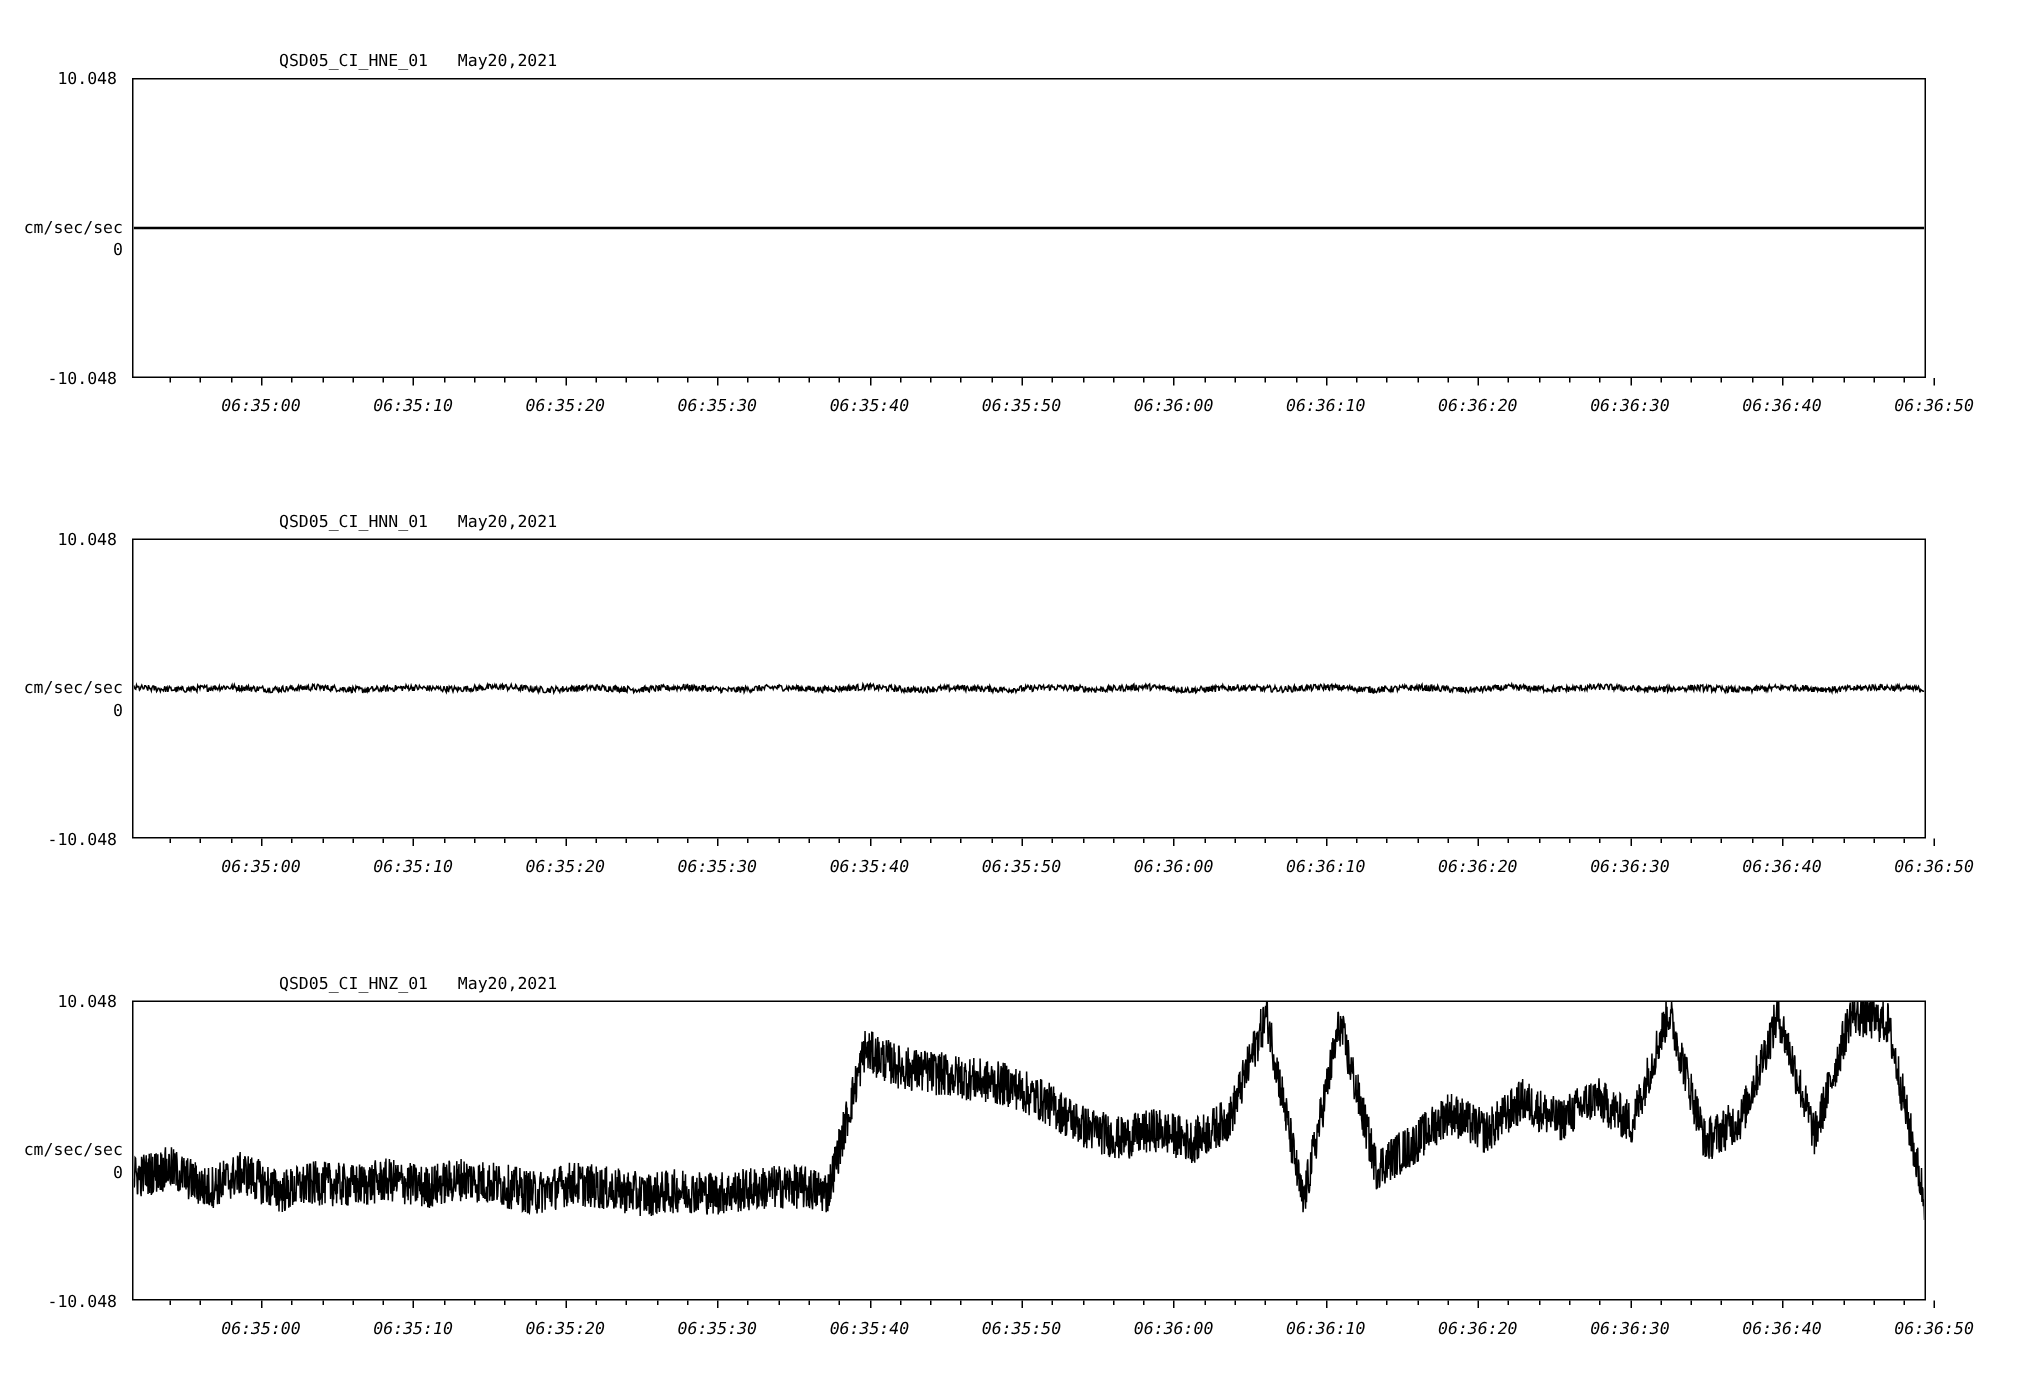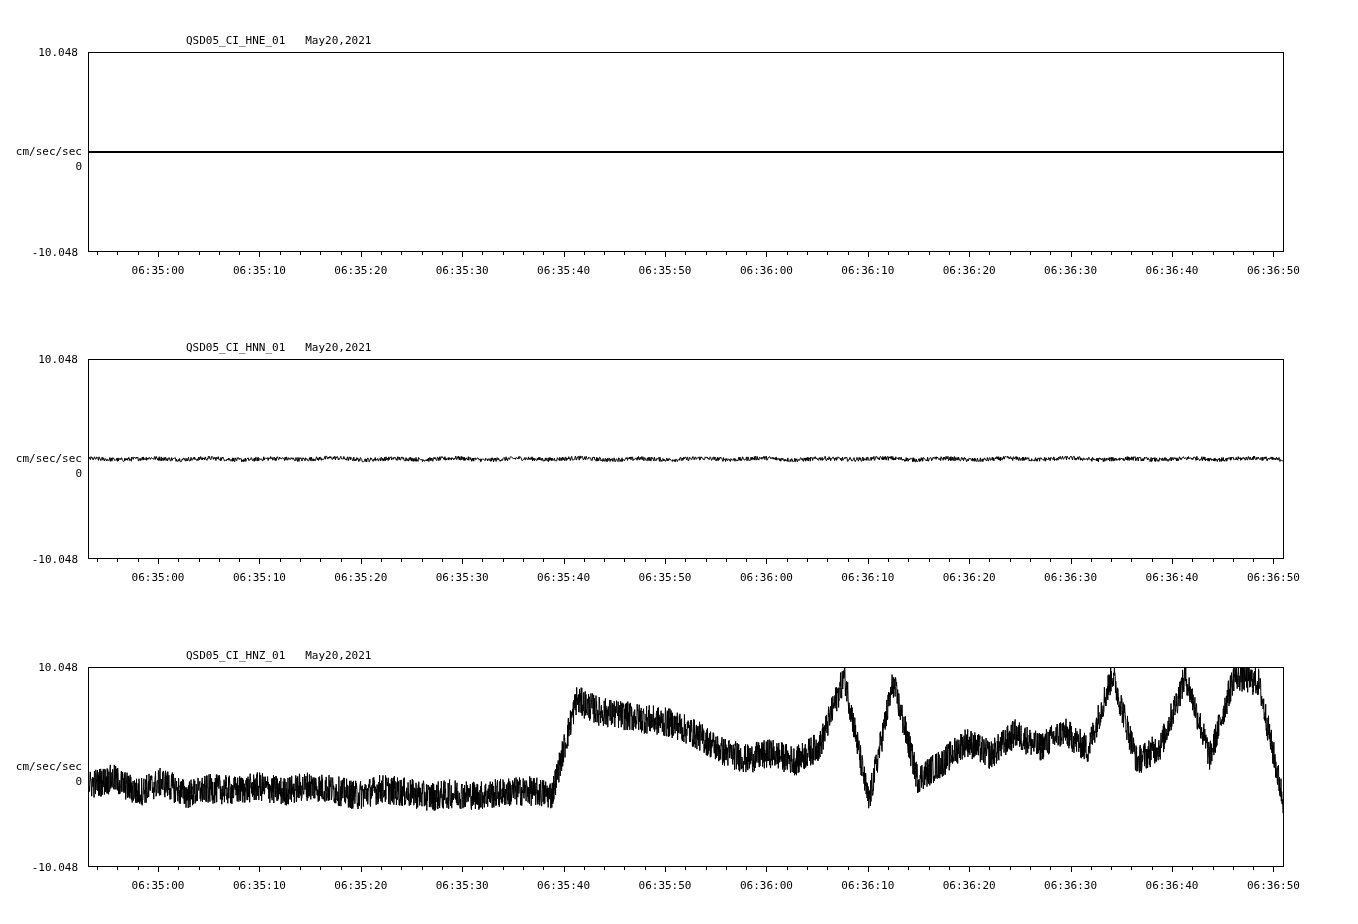--- a/index.html
+++ b/index.html
@@ -74,24 +74,25 @@
     position: absolute;
     left: 2px;
     top: 130px;
     width: 80px;
     font-size: 11px;
     text-align: right;
     white-space: pre;
   }
   .xaxis {
     position: absolute;
-    left: 88px;
+    left: 104px;
     top: 222px;
     width: 1196px;
     height: 28px;
+    font-style: italic;
   }
   .xtick-label {
     position: absolute;
     top: 12px;
     font-size: 11px;
     transform: translateX(-50%);
     white-space: pre;
   }
   .tickmark {
     position: absolute;

